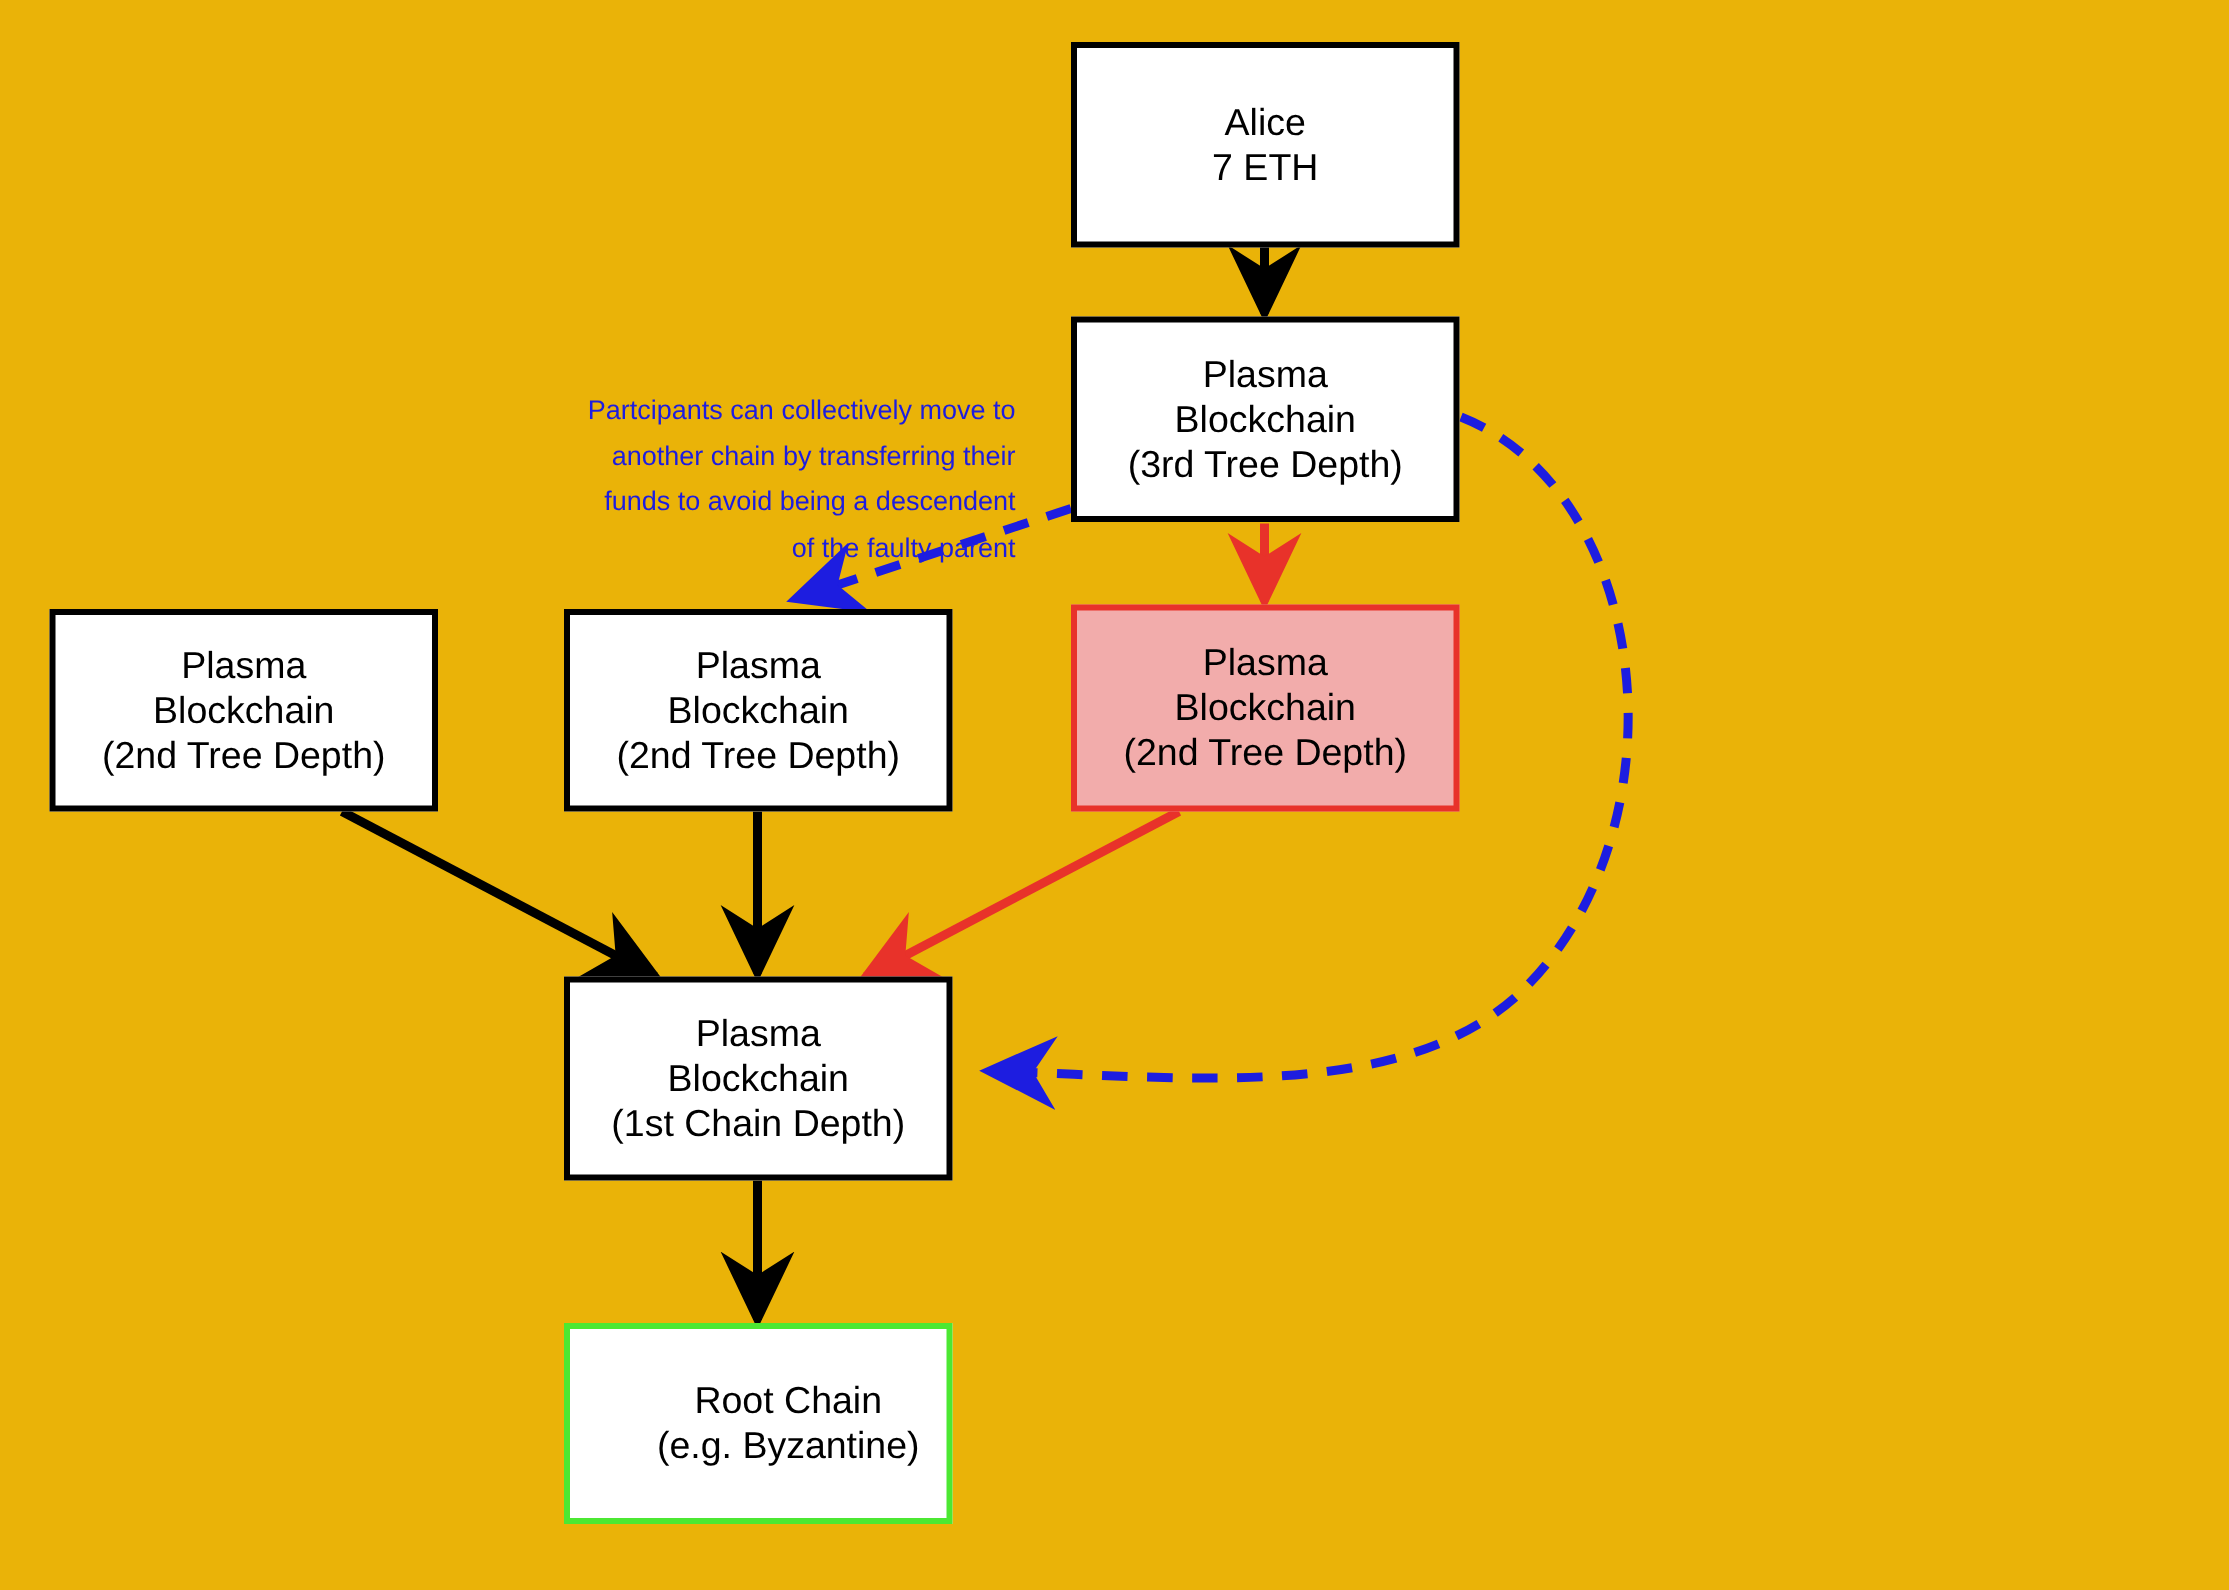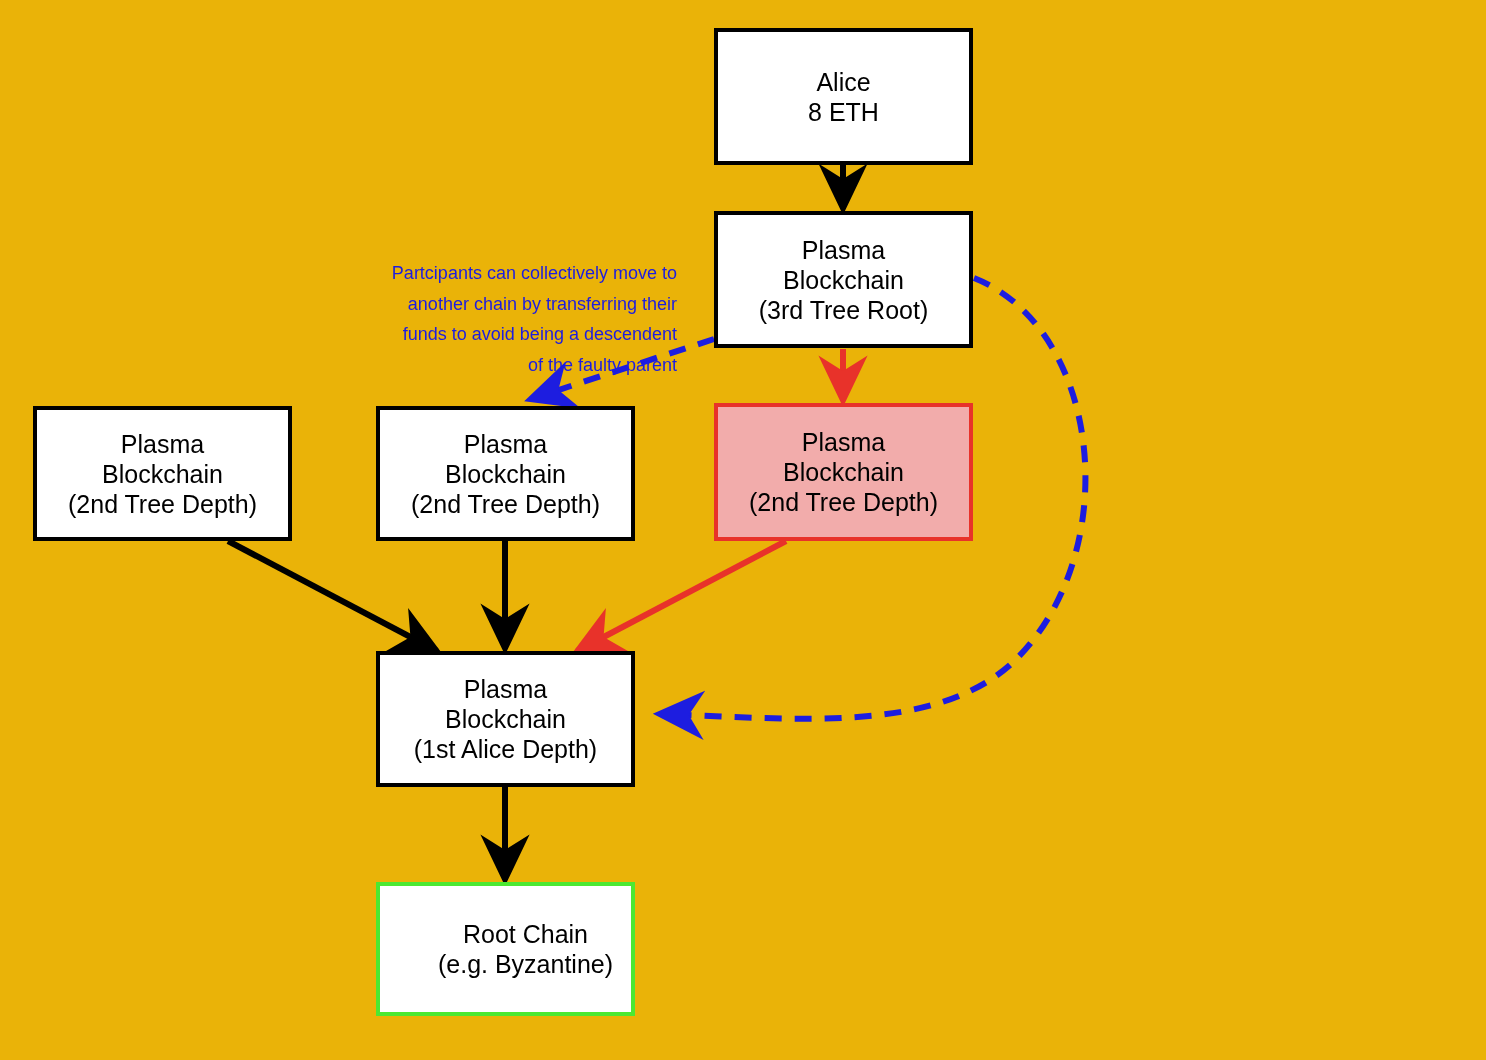--- a/index.html
+++ b/index.html
@@ -99,27 +99,27 @@
 
     <line x1="505" y1="787" x2="505" y2="880" stroke="#000000" stroke-width="6" marker-end="url(#arrow-black)"></line>
 
     <path d="M 714 339 L 531 399" fill="none" stroke="#1d1de0" stroke-width="6" stroke-dasharray="17 13" marker-end="url(#arrow-blue)"></path>
 
     <path d="M 974 278 C 1105 330, 1125 560, 1010 665 C 930 735, 790 718, 660 714" fill="none" stroke="#1d1de0" stroke-width="6" stroke-dasharray="17 13" marker-end="url(#arrow-blue)"></path>
   </svg>
 
   <div class="node" style="left:714px; top:28px; width:259px; height:137px;">
     <span class="ln">Alice</span>
-    <span class="ln">8 ETH</span>
+    <span class="ln">7 ETH</span>
   </div>
 
   <div class="node" style="left:714px; top:211px; width:259px; height:137px;">
     <span class="ln">Plasma</span>
     <span class="ln">Blockchain</span>
-    <span class="ln">(3rd Tree Root)</span>
+    <span class="ln">(3rd Tree Depth)</span>
   </div>
 
   <div class="node" style="left:33px; top:406px; width:259px; height:135px;">
     <span class="ln">Plasma</span>
     <span class="ln">Blockchain</span>
     <span class="ln">(2nd Tree Depth)</span>
   </div>
 
   <div class="node" style="left:376px; top:406px; width:259px; height:135px;">
     <span class="ln">Plasma</span>
@@ -129,21 +129,21 @@
 
   <div class="node faulty" style="left:714px; top:403px; width:259px; height:138px;">
     <span class="ln">Plasma</span>
     <span class="ln">Blockchain</span>
     <span class="ln">(2nd Tree Depth)</span>
   </div>
 
   <div class="node" style="left:376px; top:651px; width:259px; height:136px;">
     <span class="ln">Plasma</span>
     <span class="ln">Blockchain</span>
-    <span class="ln">(1st Alice Depth)</span>
+    <span class="ln">(1st Chain Depth)</span>
   </div>
 
   <div class="node root" style="left:376px; top:882px; width:259px; height:134px;">
     <span class="ln">Root Chain</span>
     <span class="ln">(e.g. Byzantine)</span>
   </div>
 
   <div class="annotation" style="left:267px; top:258px; width:410px;">Partcipants can collectively move to
 another chain by transferring their
 funds to avoid being a descendent

